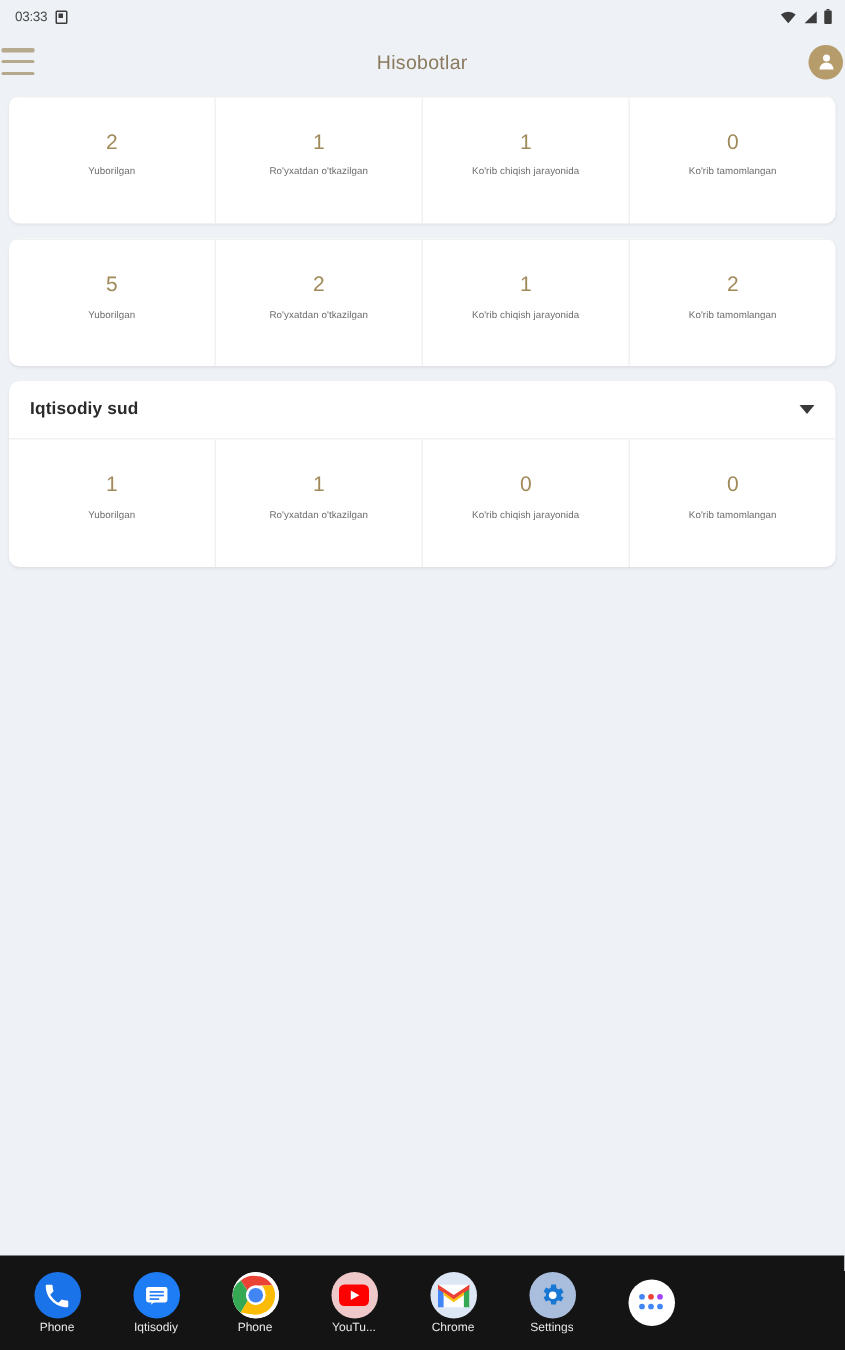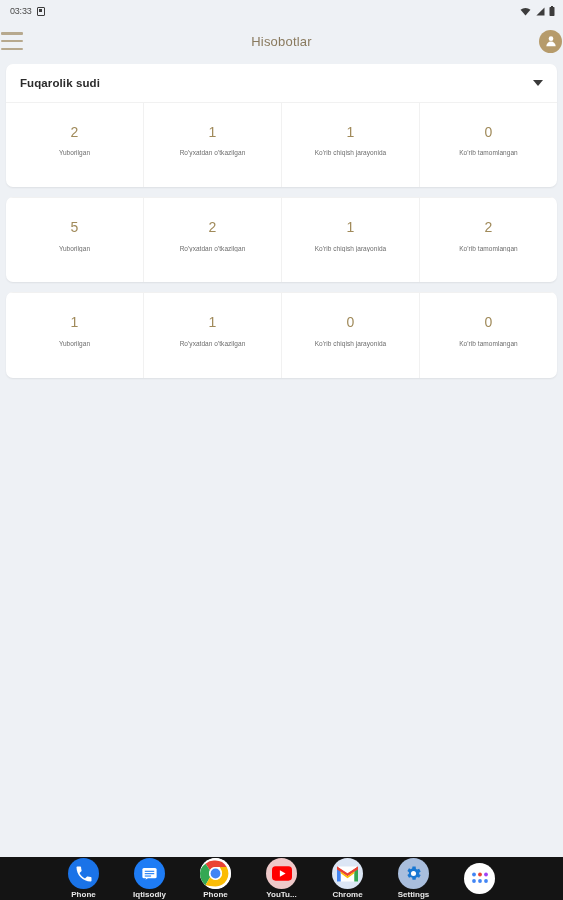--- a/index.html
+++ b/index.html
@@ -165,28 +165,26 @@
     letter-spacing: 0.05px;
     white-space: nowrap;
     overflow: hidden;
     text-overflow: ellipsis;
   }
 
   
   .dock {
     position: absolute;
     left: 0; right: 0; bottom: 0;
-    height: 43px;
+    height: 63px;
     background: #141414;
     display: flex;
     align-items: center;
-    justify-content: center;
     gap: 22px;
     padding: 0 16px;
-    font-weight: bold;
   }
   .dock-item {
     width: 44px;
     display: flex;
     flex-direction: column;
     align-items: center;
     cursor: pointer;
   }
   .dock-icon {
     width: 31px;
@@ -254,24 +252,20 @@
     <svg viewBox="0 0 24 24" aria-hidden="true">
       <circle cx="12" cy="8" r="4" fill="#ffffff"></circle>
       <path d="M4 21 a8 8 0 0 1 16 0 Z" fill="#ffffff"></path>
     </svg>
   </div>
 </div>
 
 <div class="content">
 
   <div class="card">
-    <div class="card-header">
-      <span class="card-title">Fuqarolik sudi</span>
-      <span class="chev"></span>
-    </div>
     <div class="stats-row">
       <div class="stat-tile">
         <div class="stat-value">2</div>
         <div class="stat-label">Yuborilgan</div>
       </div>
       <div class="stat-tile">
         <div class="stat-value">1</div>
         <div class="stat-label">Ro'yxatdan o'tkazilgan</div>
       </div>
       <div class="stat-tile">
@@ -300,20 +294,24 @@
         <div class="stat-label">Ko'rib chiqish jarayonida</div>
       </div>
       <div class="stat-tile">
         <div class="stat-value">2</div>
         <div class="stat-label">Ko'rib tamomlangan</div>
       </div>
     </div>
   </div>
 
   <div class="card">
+    <div class="card-header">
+      <span class="card-title">Iqtisodiy sud</span>
+      <span class="chev"></span>
+    </div>
     <div class="stats-row">
       <div class="stat-tile">
         <div class="stat-value">1</div>
         <div class="stat-label">Yuborilgan</div>
       </div>
       <div class="stat-tile">
         <div class="stat-value">1</div>
         <div class="stat-label">Ro'yxatdan o'tkazilgan</div>
       </div>
       <div class="stat-tile">

